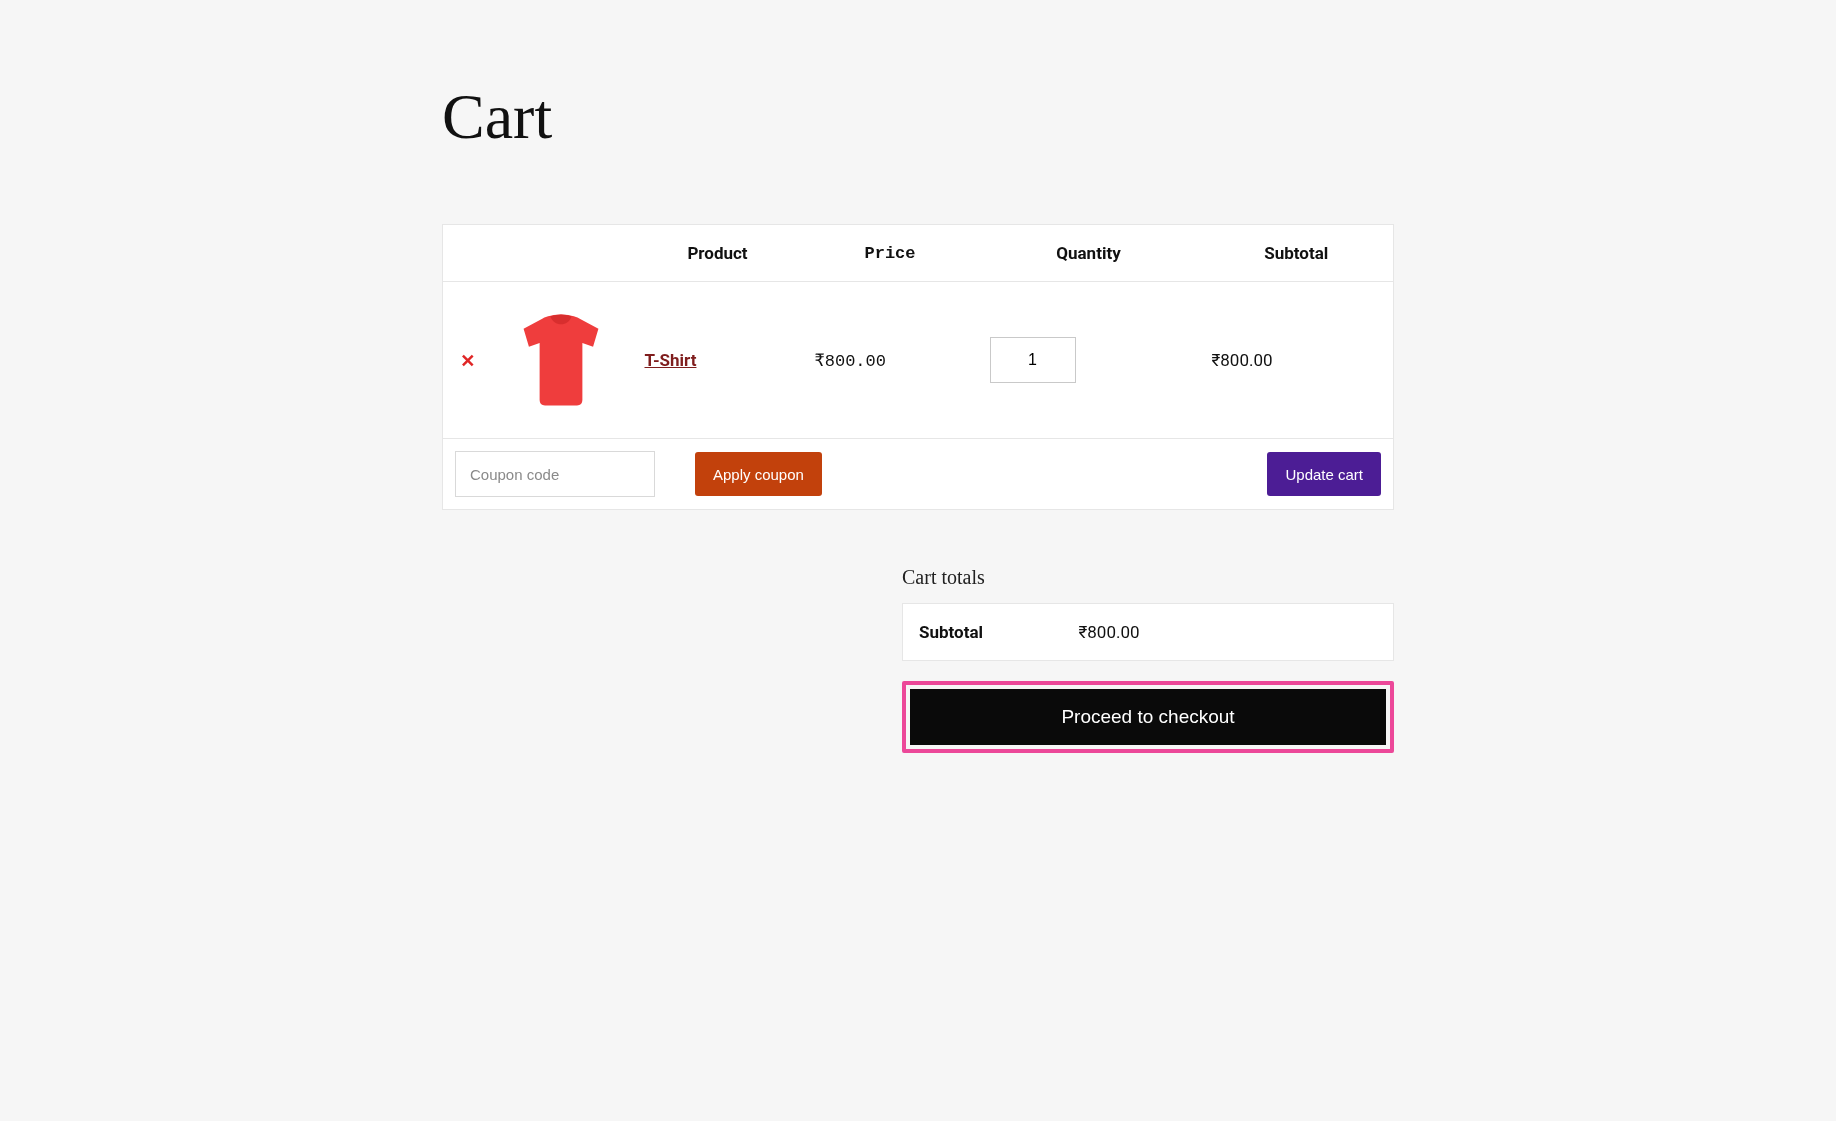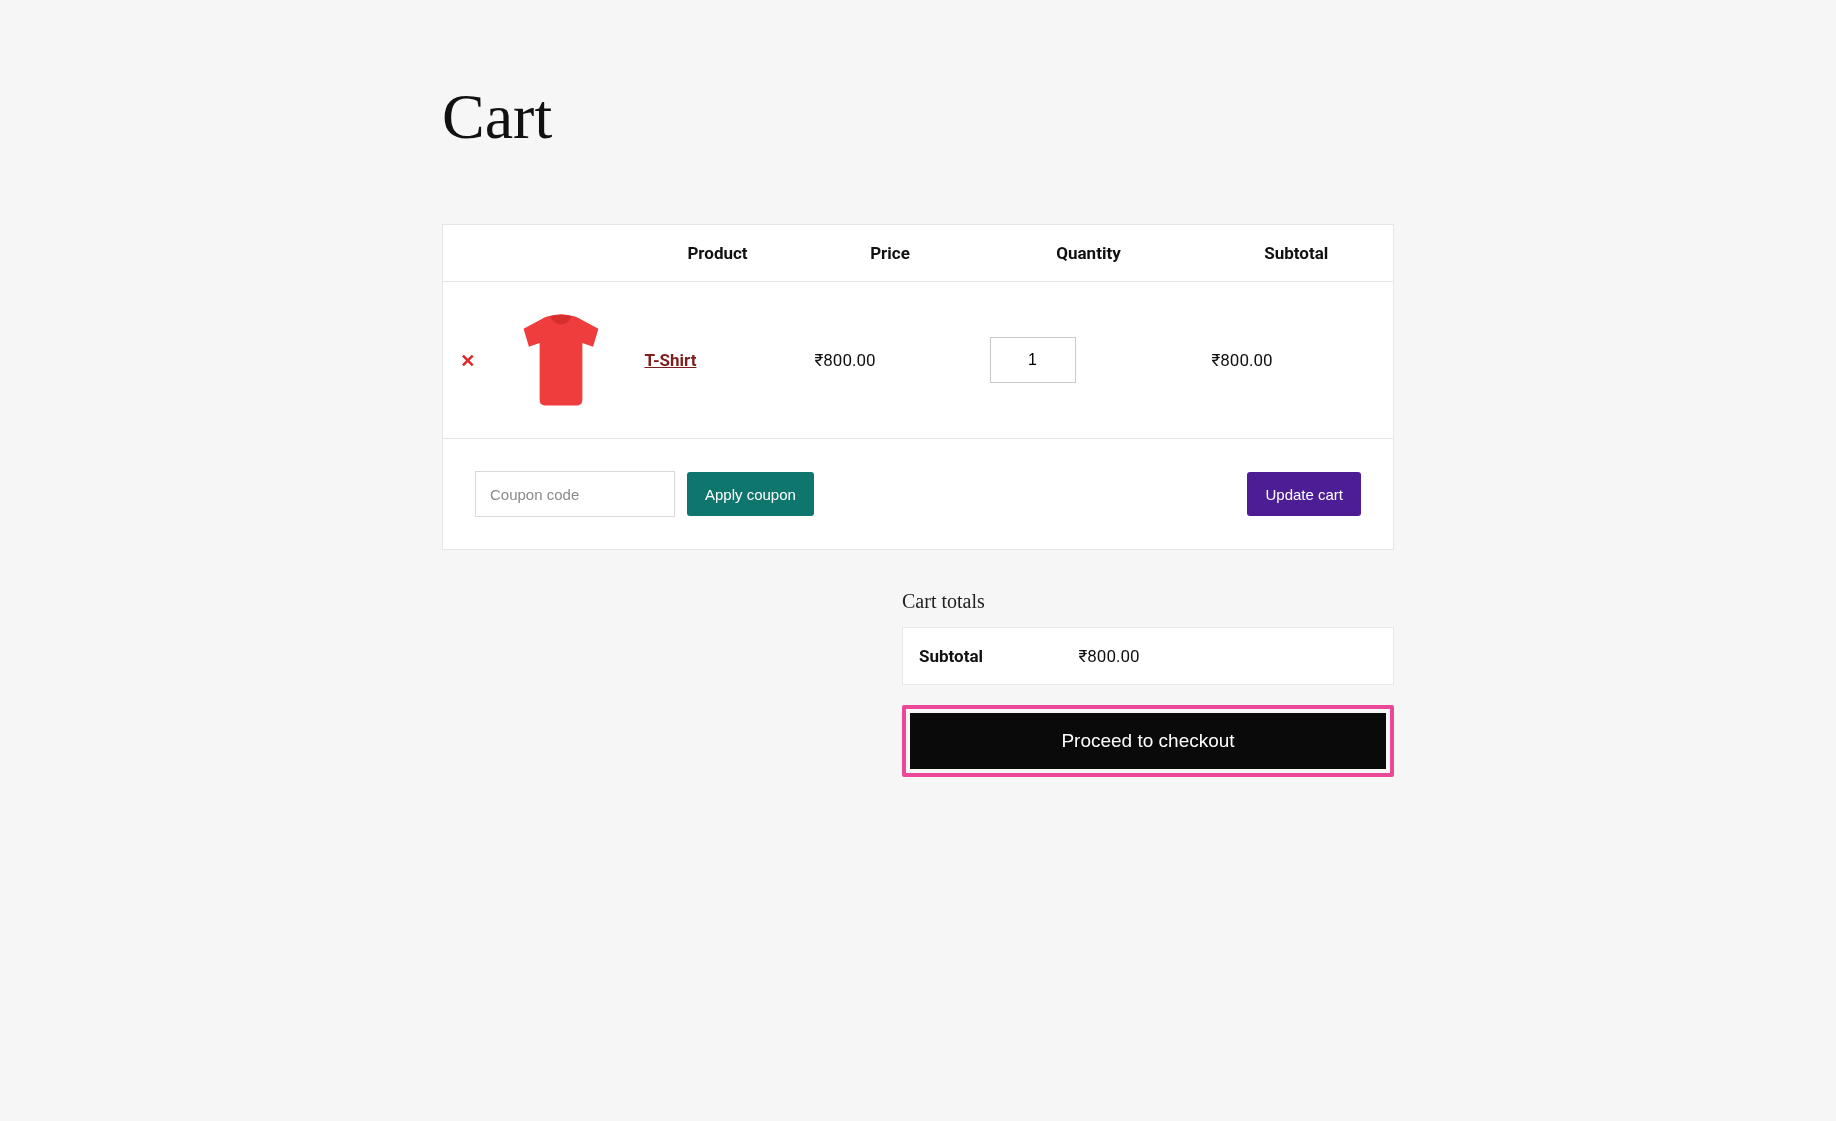--- a/index.html
+++ b/index.html
@@ -38,21 +38,21 @@
   }
   table.cart-table td {
     padding: 22px 12px;
     border-bottom: 1px solid #e6e6e6;
     font-size: 17px;
     vertical-align: middle;
   }
   .col-remove { width: 50px; }
   .col-thumb { width: 140px; }
   .col-product { width: 170px; }
-  .col-price { width: 175px; }
+  .col-price { width: 175px; font-family: Liberation Mono, monospace; }
   .col-qty { width: 222px; }
   .col-subtotal { }
   .remove-x {
     color: #e02626;
     font-weight: 700;
     font-size: 18px;
     cursor: pointer;
     text-align: center;
     display: inline-block;
     width: 100%;
@@ -74,21 +74,21 @@
   }
   input.qty {
     width: 86px;
     height: 46px;
     border: 1px solid #c9c9c9;
     text-align: center;
     font-size: 16px;
     background: #fff;
   }
   tr.actions-row td {
-    padding: 32px;
+    padding: 12px;
   }
   .actions-wrap {
     display: flex;
     align-items: center;
     gap: 12px;
   }
   input.coupon {
     width: 200px;
     height: 46px;
     padding: 0 14px;
@@ -100,26 +100,26 @@
   button.btn {
     border: none;
     cursor: pointer;
     font-size: 15px;
     font-weight: 500;
     padding: 0 18px;
     height: 44px;
     border-radius: 3px;
     color: #fff;
   }
-  button.btn-dark { background: #0f766e; }
+  button.btn-dark { background: #c2410c; margin-left: 28px; }
   button.btn-grey { background: #4c1d95; color: #fff; margin-left: auto; }
   .totals-block {
     width: 536px;
     margin-left: auto;
-    margin-top: 40px;
+    margin-top: 56px;
     padding-left: 44px;
   }
   .totals-title {
     font-family: Georgia, "Times New Roman", serif;
     font-weight: 400;
     font-size: 20px;
     color: #222;
     margin-bottom: 14px;
   }
   table.totals-table {

